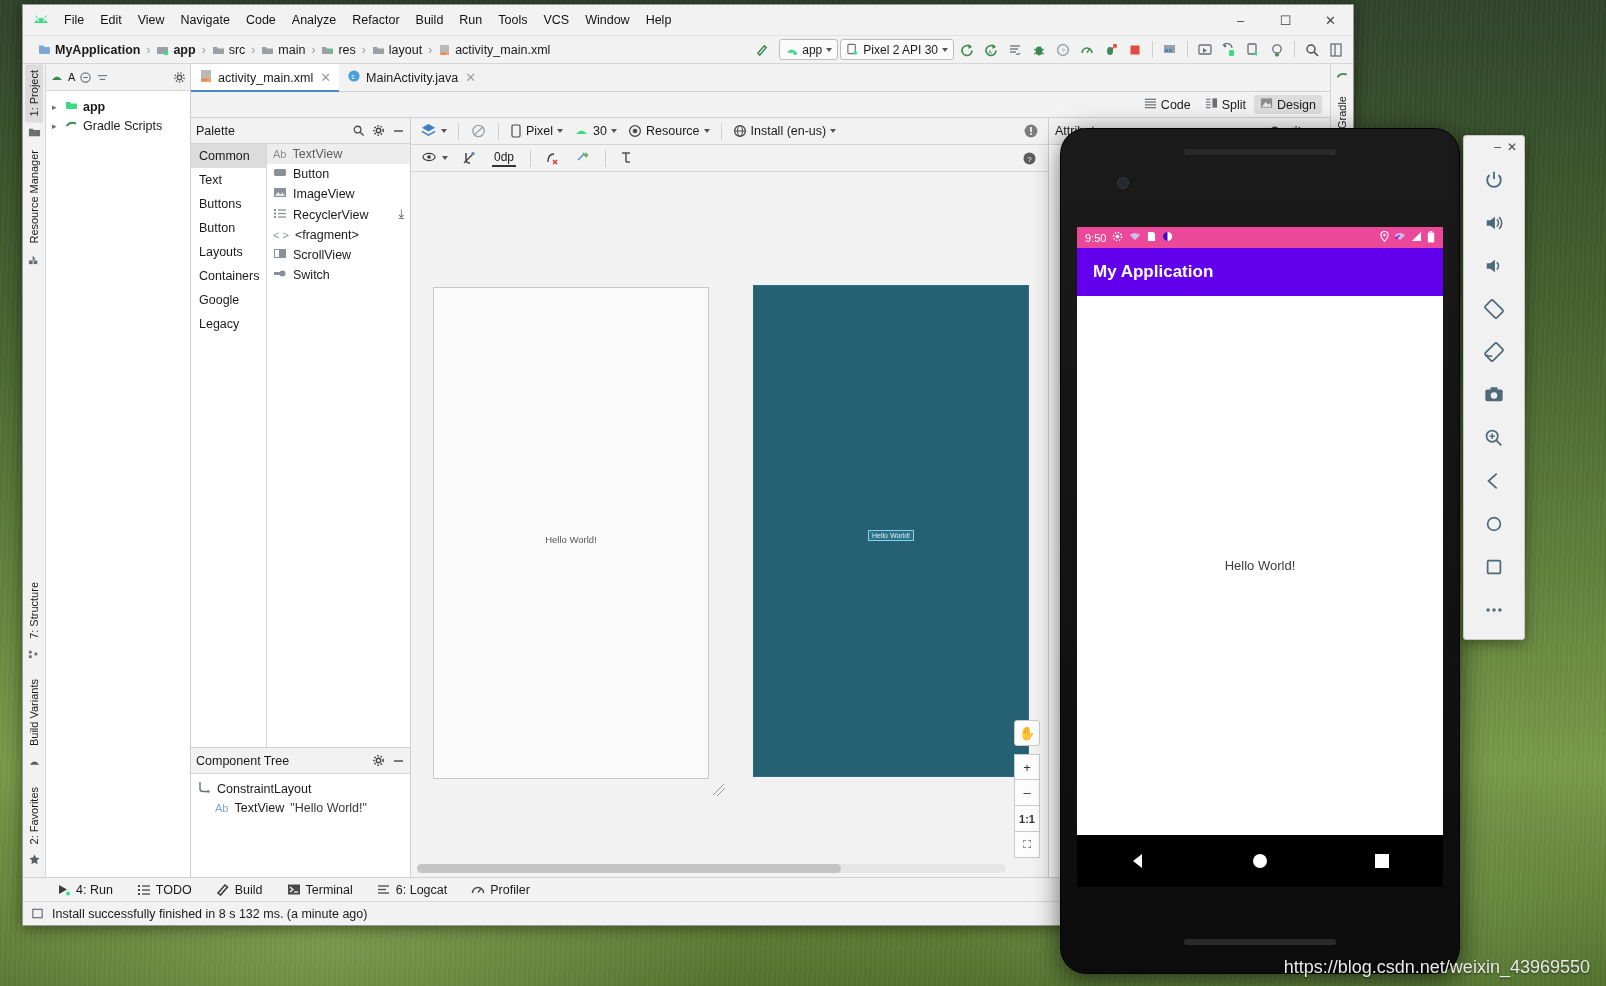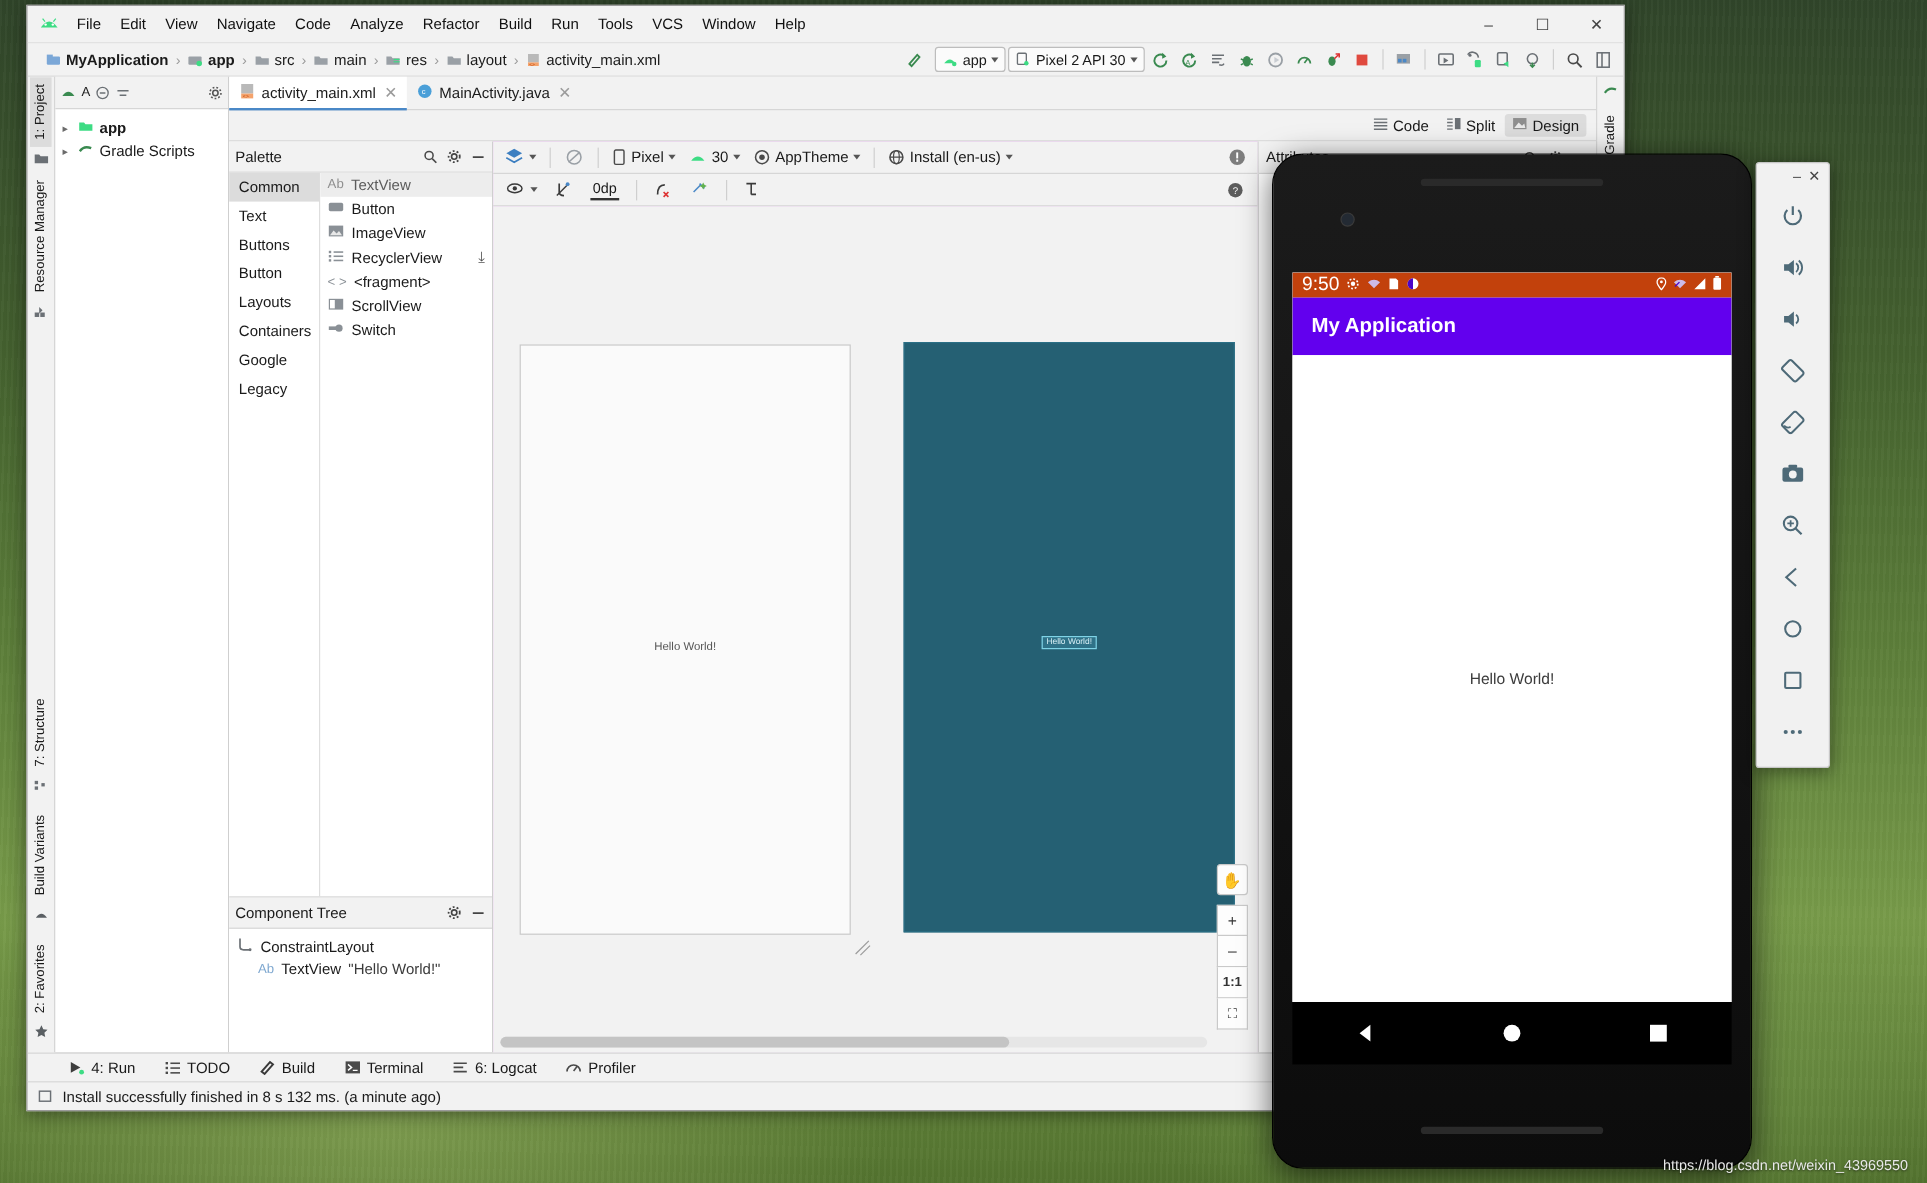--- a/index.html
+++ b/index.html
@@ -205,22 +205,22 @@
     overflow:hidden;
   }
   #emu .bezel-top{ height:58px; position:relative; }
   .speaker{ position:absolute; left:50%; transform:translateX(-50%); top:20px; width:152px; height:6px; border-radius:3px; background:#2a2a2a;}
   .frontcam{ position:absolute; left:56px; top:48px; width:12px; height:12px; border-radius:50%; background:#232a33; border:1px solid #3a3a3a;}
   .screen{
     position:absolute; left:16px; right:16px; top:98px; height:608px;
     background:#fff; overflow:hidden;
   }
   .st-bar{
-    height:21px; background:#c2410c; color:#fff; display:flex; align-items:center;
-    padding:0 8px; font-size:16px; gap:6px;
+    height:21px; background:#ec4899; color:#fff; display:flex; align-items:center;
+    padding:0 8px; font-size:11px; gap:6px;
   }
   .st-right{ margin-left:auto; display:flex; align-items:center; gap:5px; }
   .app-bar{ height:48px; background:#6200ee; display:flex; align-items:center; padding:0 16px;
             color:#fff; font-size:17px; font-weight:bold; }
   .app-body{ position:absolute; left:0; right:0; top:69px; bottom:0; background:#fff;
              display:flex; align-items:center; justify-content:center; }
   .app-body span{ font-size:13px; color:#3c3c3c; }
   .navbuttons{
     position:absolute; left:16px; right:16px; top:706px; height:52px; background:#000;
     display:flex; align-items:center; justify-content:space-around;
@@ -234,21 +234,21 @@
     position:absolute; left:1463px; top:135px; width:62px; height:505px;
     background:#f1f1f1; border:1px solid #c6c6c6; border-radius:3px;
     display:flex; flex-direction:column; align-items:center;
     box-shadow:0 3px 14px rgba(0,0,0,.4);
   }
   #emu-tools .et-top{ width:100%; height:22px; display:flex; justify-content:flex-end; align-items:center; gap:6px; padding-right:7px;}
   .et-mini{ font-size:12px; color:#444; }
   .et-btn{ width:42px; height:43px; display:flex; align-items:center; justify-content:center; border-radius:4px;}
 
   .watermark{
-    position:absolute; right:16px; bottom:8px; color:#e9e9e9; font-size:12px;
+    position:absolute; right:16px; bottom:8px; color:#e9e9e9; font-size:18px;
     text-shadow:0 1px 2px rgba(0,0,0,.6);
   }
 </style>
 </head>
 <body>
 
 <div id="wallpaper"></div>
 
 <div id="ide">
 
@@ -788,21 +788,21 @@
                   <path d="M2 9 Q7.5 2 13 9Z" fill="#3ddc84"></path>
                 </svg>
               <span>30</span>
               <span class="caret"></span>
             </div>
             <div class="sb-item">
               <svg width="14" height="14" viewBox="0 0 14 14">
                   <circle cx="7" cy="7" r="5.4" fill="none" stroke="#4a4a4a" stroke-width="1.3"></circle>
                   <circle cx="7" cy="7" r="2.3" fill="#4a4a4a"></circle>
                 </svg>
-              <span>AppTheme</span>
+              <span>Resource</span>
               <span class="caret"></span>
             </div>
             <div class="tb-sep"></div>
             <div class="sb-item">
               <svg width="14" height="14" viewBox="0 0 14 14">
                   <circle cx="7" cy="7" r="5.4" fill="none" stroke="#4a4a4a" stroke-width="1.3"></circle>
                   <ellipse cx="7" cy="7" rx="2.4" ry="5.4" fill="none" stroke="#4a4a4a" stroke-width="1"></ellipse>
                   <line x1="1.6" y1="7" x2="12.4" y2="7" stroke="#4a4a4a" stroke-width="1"></line>
                 </svg>
               <span>Install (en-us)</span>

